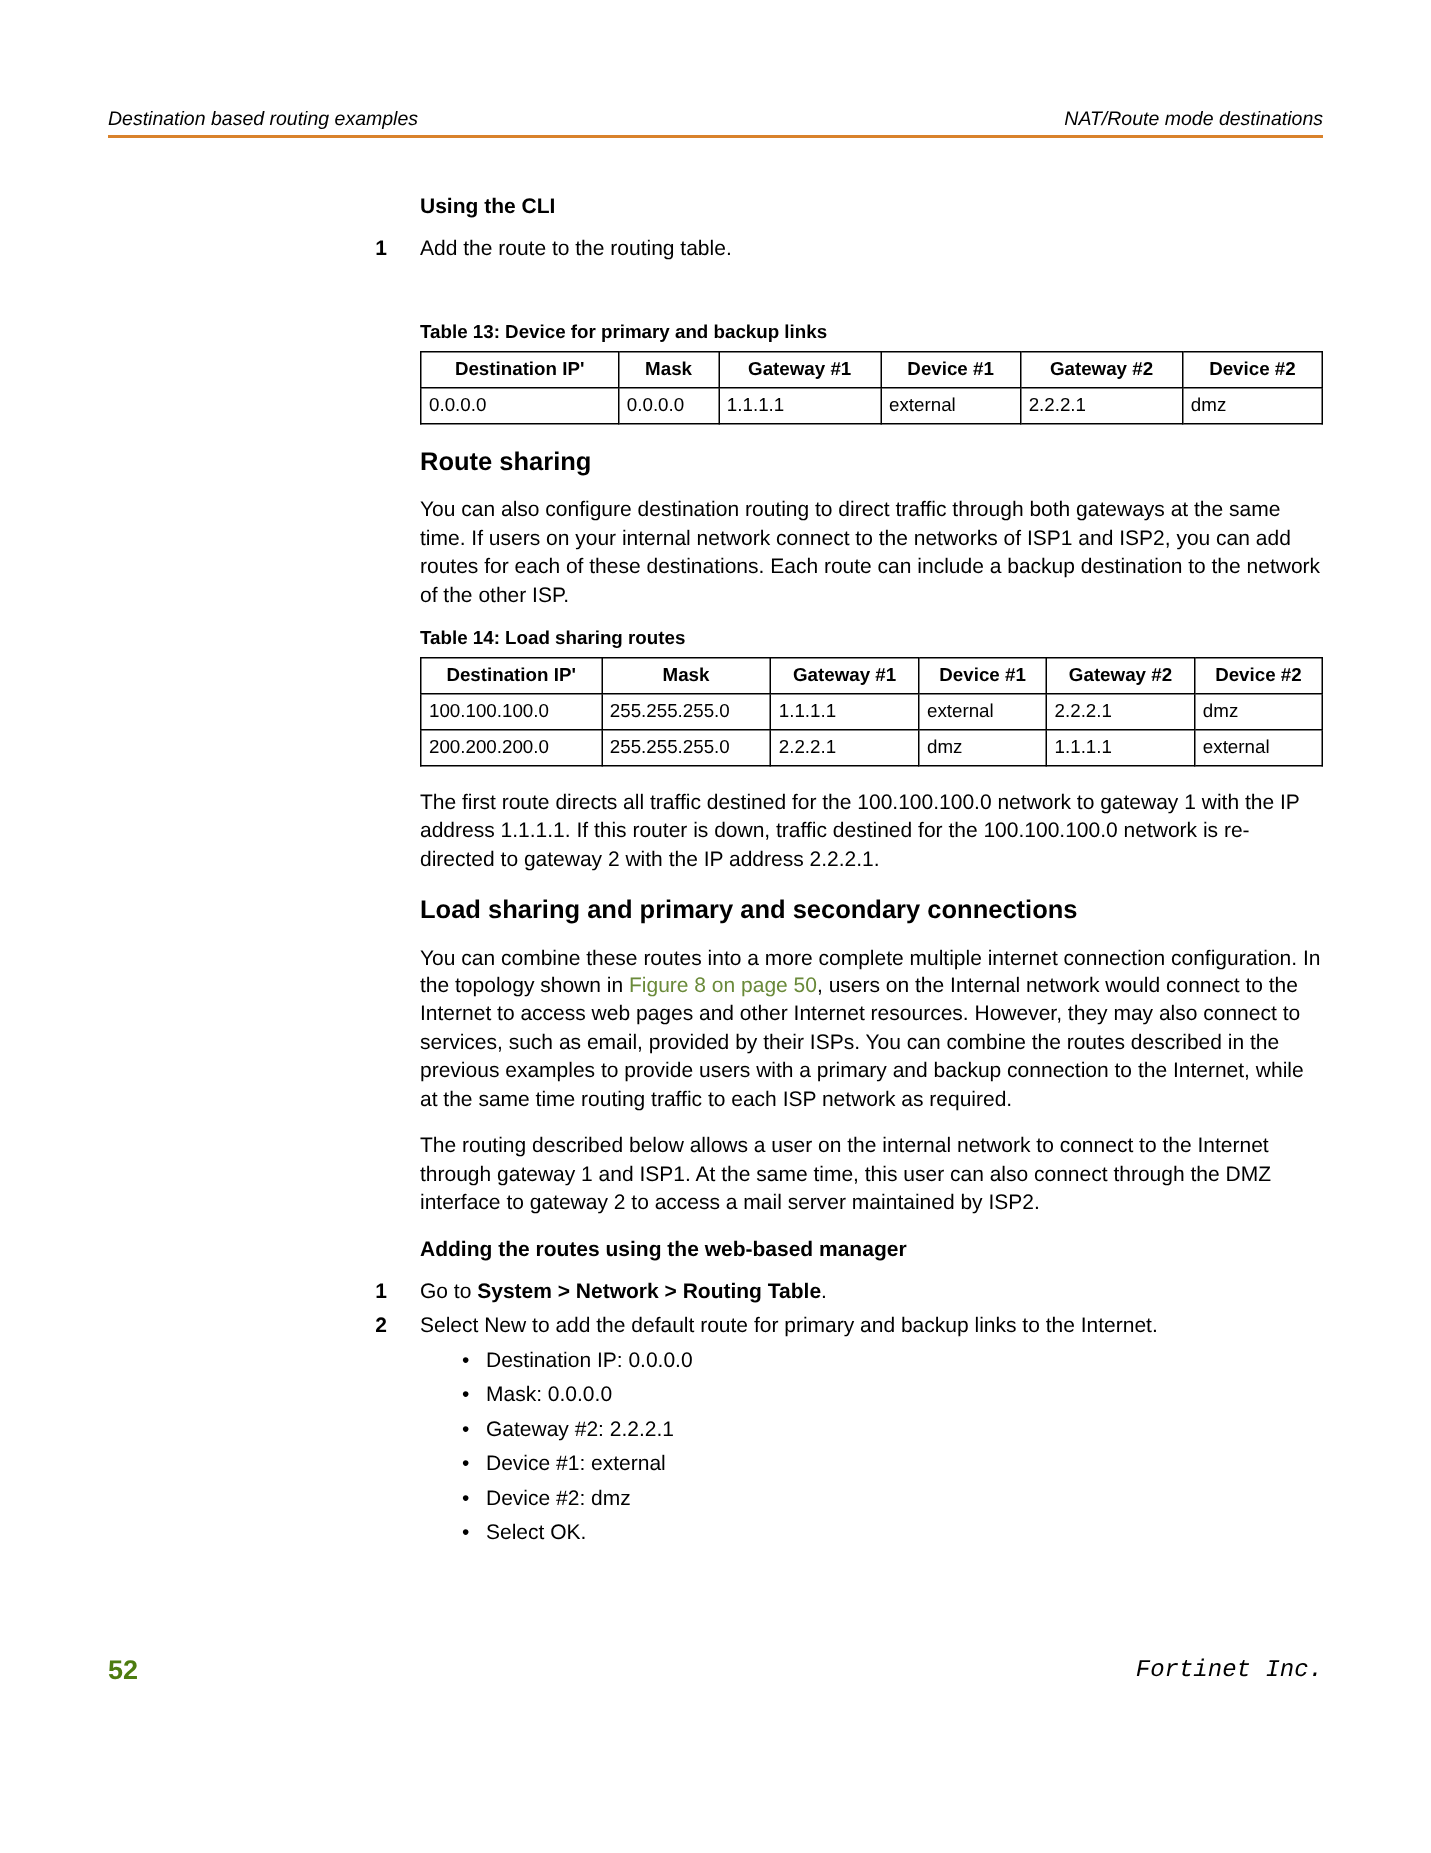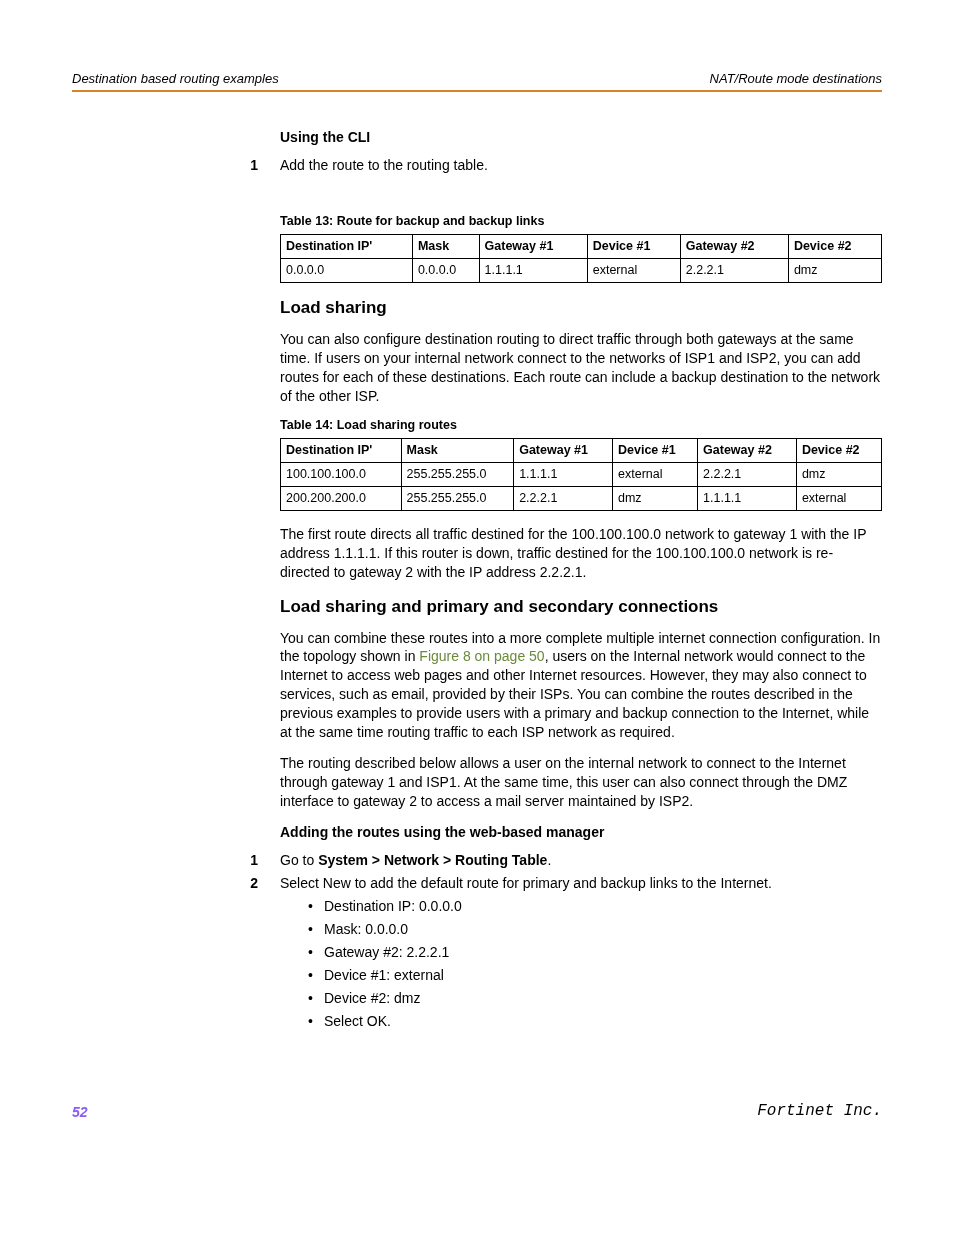--- a/index.html
+++ b/index.html
@@ -56,20 +56,21 @@
     margin-bottom: 14px;
   }
   th, td {
     border: 1px solid #000;
     padding: 3px 5px;
     text-align: left;
     vertical-align: top;
   }
   th {
     font-weight: bold;
+    text-align: center;
   }
   h2.section {
     font-size: 17px;
     font-weight: bold;
     margin: 14px 0 10px 0;
   }
   p.para {
     margin: 0 0 12px 0;
   }
   a.link {
@@ -108,24 +109,23 @@
     left: 0;
   }
   .nav-path { font-weight: bold; }
   .footer {
     display: flex;
     justify-content: space-between;
     align-items: flex-end;
     margin-top: 70px;
   }
   .page-num {
-    color: #8b5cf6;
-    font-weight: bold;
-    font-size: 14px;
-    font-style: italic;
+    color: #4d7c0f;
+    font-weight: bold;
+    font-size: 18px;
   }
   .footer-right {
     font-style: italic;
     font-size: 16px;
     font-family: Liberation Mono, monospace;
   }
 </style>
 </head>
 <body>
 
@@ -136,21 +136,21 @@
 <hr class="header-rule">
 
 <div class="content">
 
   <p class="subhead-bold">Using the CLI</p>
   <div class="num-block">
     <span class="num">1</span>
     <span>Add the route to the routing table.</span>
   </div>
 
-  <p class="table-caption">Table 13: Route for backup and backup links</p>
+  <p class="table-caption">Table 13: Device for primary and backup links</p>
   <table>
     <tbody>
         <tr>
       <th>Destination IP'</th>
       <th>Mask</th>
       <th>Gateway #1</th>
       <th>Device #1</th>
       <th>Gateway #2</th>
       <th>Device #2</th>
     </tr>
@@ -158,21 +158,21 @@
       <td>0.0.0.0</td>
       <td>0.0.0.0</td>
       <td>1.1.1.1</td>
       <td>external</td>
       <td>2.2.2.1</td>
       <td>dmz</td>
     </tr>
   </tbody>
     </table>
 
-  <h2 class="section">Load sharing</h2>
+  <h2 class="section">Route sharing</h2>
   <p class="para">You can also configure destination routing to direct traffic through both gateways at the same time. If users on your internal network connect to the networks of ISP1 and ISP2, you can add routes for each of these destinations. Each route can include a backup destination to the network of the other ISP.</p>
 
   <p class="table-caption">Table 14: Load sharing routes</p>
   <table>
     <tbody>
         <tr>
       <th>Destination IP'</th>
       <th>Mask</th>
       <th>Gateway #1</th>
       <th>Device #1</th>

